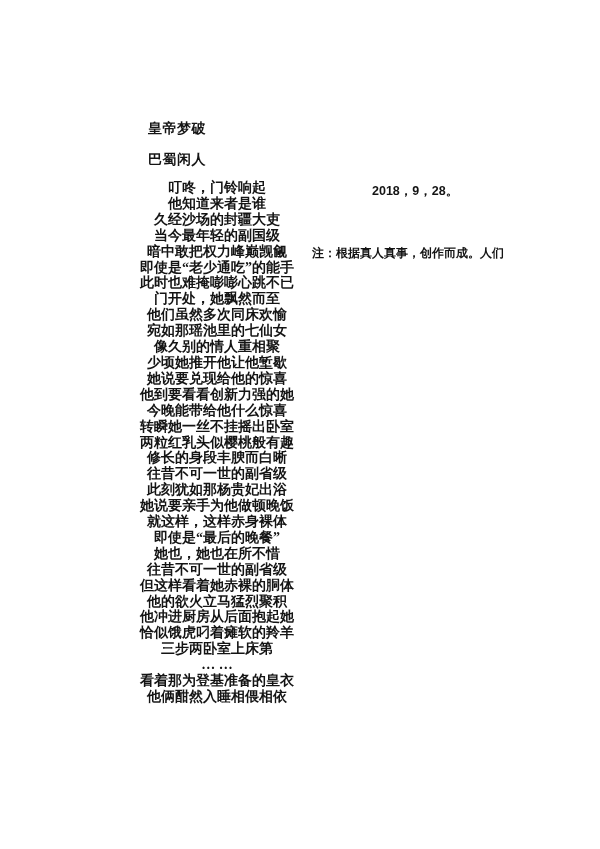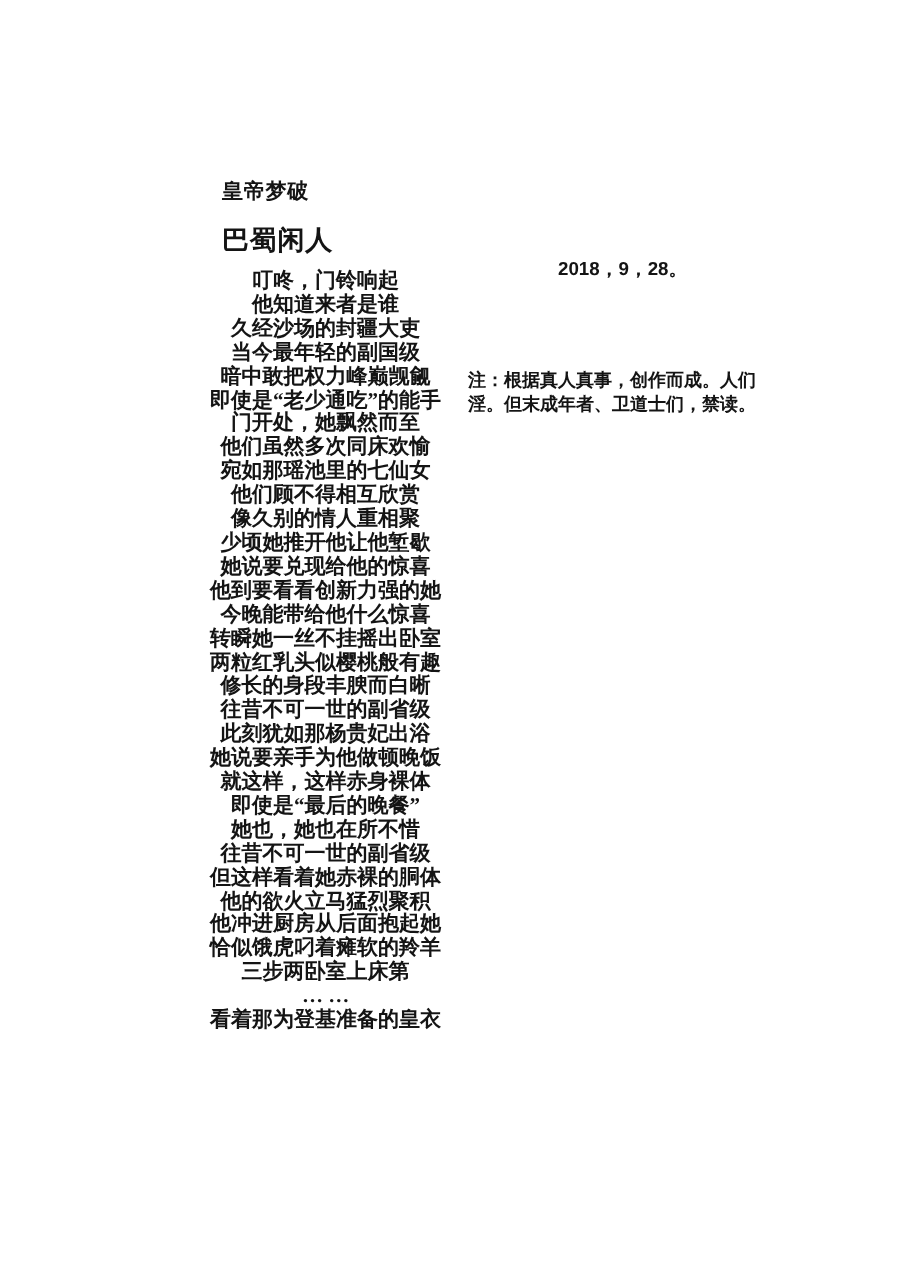--- a/index.html
+++ b/index.html
@@ -23,41 +23,41 @@
     top: 121px;
     font-size: 14px;
     line-height: 16px;
     letter-spacing: 0.5px;
     white-space: nowrap;
   }
   .author {
     position: absolute;
     left: 148px;
     top: 152px;
-    font-size: 18px;
+    font-size: 14px;
     line-height: 16px;
     letter-spacing: 0.5px;
     white-space: nowrap;
   }
   .poem {
     position: absolute;
     left: 67px;
     top: 180px;
     width: 300px;
     text-align: center;
     font-size: 14px;
     line-height: 15.9px;
   }
   .poem .poem-line {
     white-space: nowrap;
   }
   .date {
     position: absolute;
     left: 372px;
-    top: 172px;
+    top: 184px;
     font-size: 12.5px;
     line-height: 15px;
     font-family: "Liberation Sans", "DejaVu Sans", sans-serif;
     white-space: nowrap;
   }
   .note {
     position: absolute;
     left: 312px;
     top: 246px;
     width: 220px;
@@ -79,24 +79,24 @@
 
   <div class="date">2018，9，28。</div>
 
   <div class="poem">
       <div class="poem-line">叮咚，门铃响起</div>
       <div class="poem-line">他知道来者是谁</div>
       <div class="poem-line">久经沙场的封疆大吏</div>
       <div class="poem-line">当今最年轻的副国级</div>
       <div class="poem-line">暗中敢把权力峰巅觊觎</div>
       <div class="poem-line">即使是“老少通吃”的能手</div>
+      <div class="poem-line">此时也难掩嘭嘭心跳不已</div>
       <div class="poem-line">门开处，她飘然而至</div>
       <div class="poem-line">他们虽然多次同床欢愉</div>
       <div class="poem-line">宛如那瑶池里的七仙女</div>
-      <div class="poem-line">他们顾不得相互欣赏</div>
       <div class="poem-line">像久别的情人重相聚</div>
       <div class="poem-line">少顷她推开他让他堑歇</div>
       <div class="poem-line">她说要兑现给他的惊喜</div>
       <div class="poem-line">他到要看看创新力强的她</div>
       <div class="poem-line">今晚能带给他什么惊喜</div>
       <div class="poem-line">转瞬她一丝不挂摇出卧室</div>
       <div class="poem-line">两粒红乳头似樱桃般有趣</div>
       <div class="poem-line">修长的身段丰腴而白晰</div>
       <div class="poem-line">往昔不可一世的副省级</div>
       <div class="poem-line">此刻犹如那杨贵妃出浴</div>
@@ -105,19 +105,19 @@
       <div class="poem-line">即使是“最后的晚餐”</div>
       <div class="poem-line">她也，她也在所不惜</div>
       <div class="poem-line">往昔不可一世的副省级</div>
       <div class="poem-line">但这样看着她赤裸的胴体</div>
       <div class="poem-line">他的欲火立马猛烈聚积</div>
       <div class="poem-line">他冲进厨房从后面抱起她</div>
       <div class="poem-line">恰似饿虎叼着瘫软的羚羊</div>
       <div class="poem-line">三步两卧室上床第</div>
       <div class="poem-line">… …</div>
       <div class="poem-line">看着那为登基准备的皇衣</div>
+      <div class="poem-line">他俩酣然入睡相偎相依</div>
     </div>
 
   <div class="note">
       <div class="note-line">注：根据真人真事，创作而成。人们</div>
-      <div class="note-line">淫。但末成年者、卫道士们，禁读。</div>
     </div>
 </div>
 
 </body></html>

